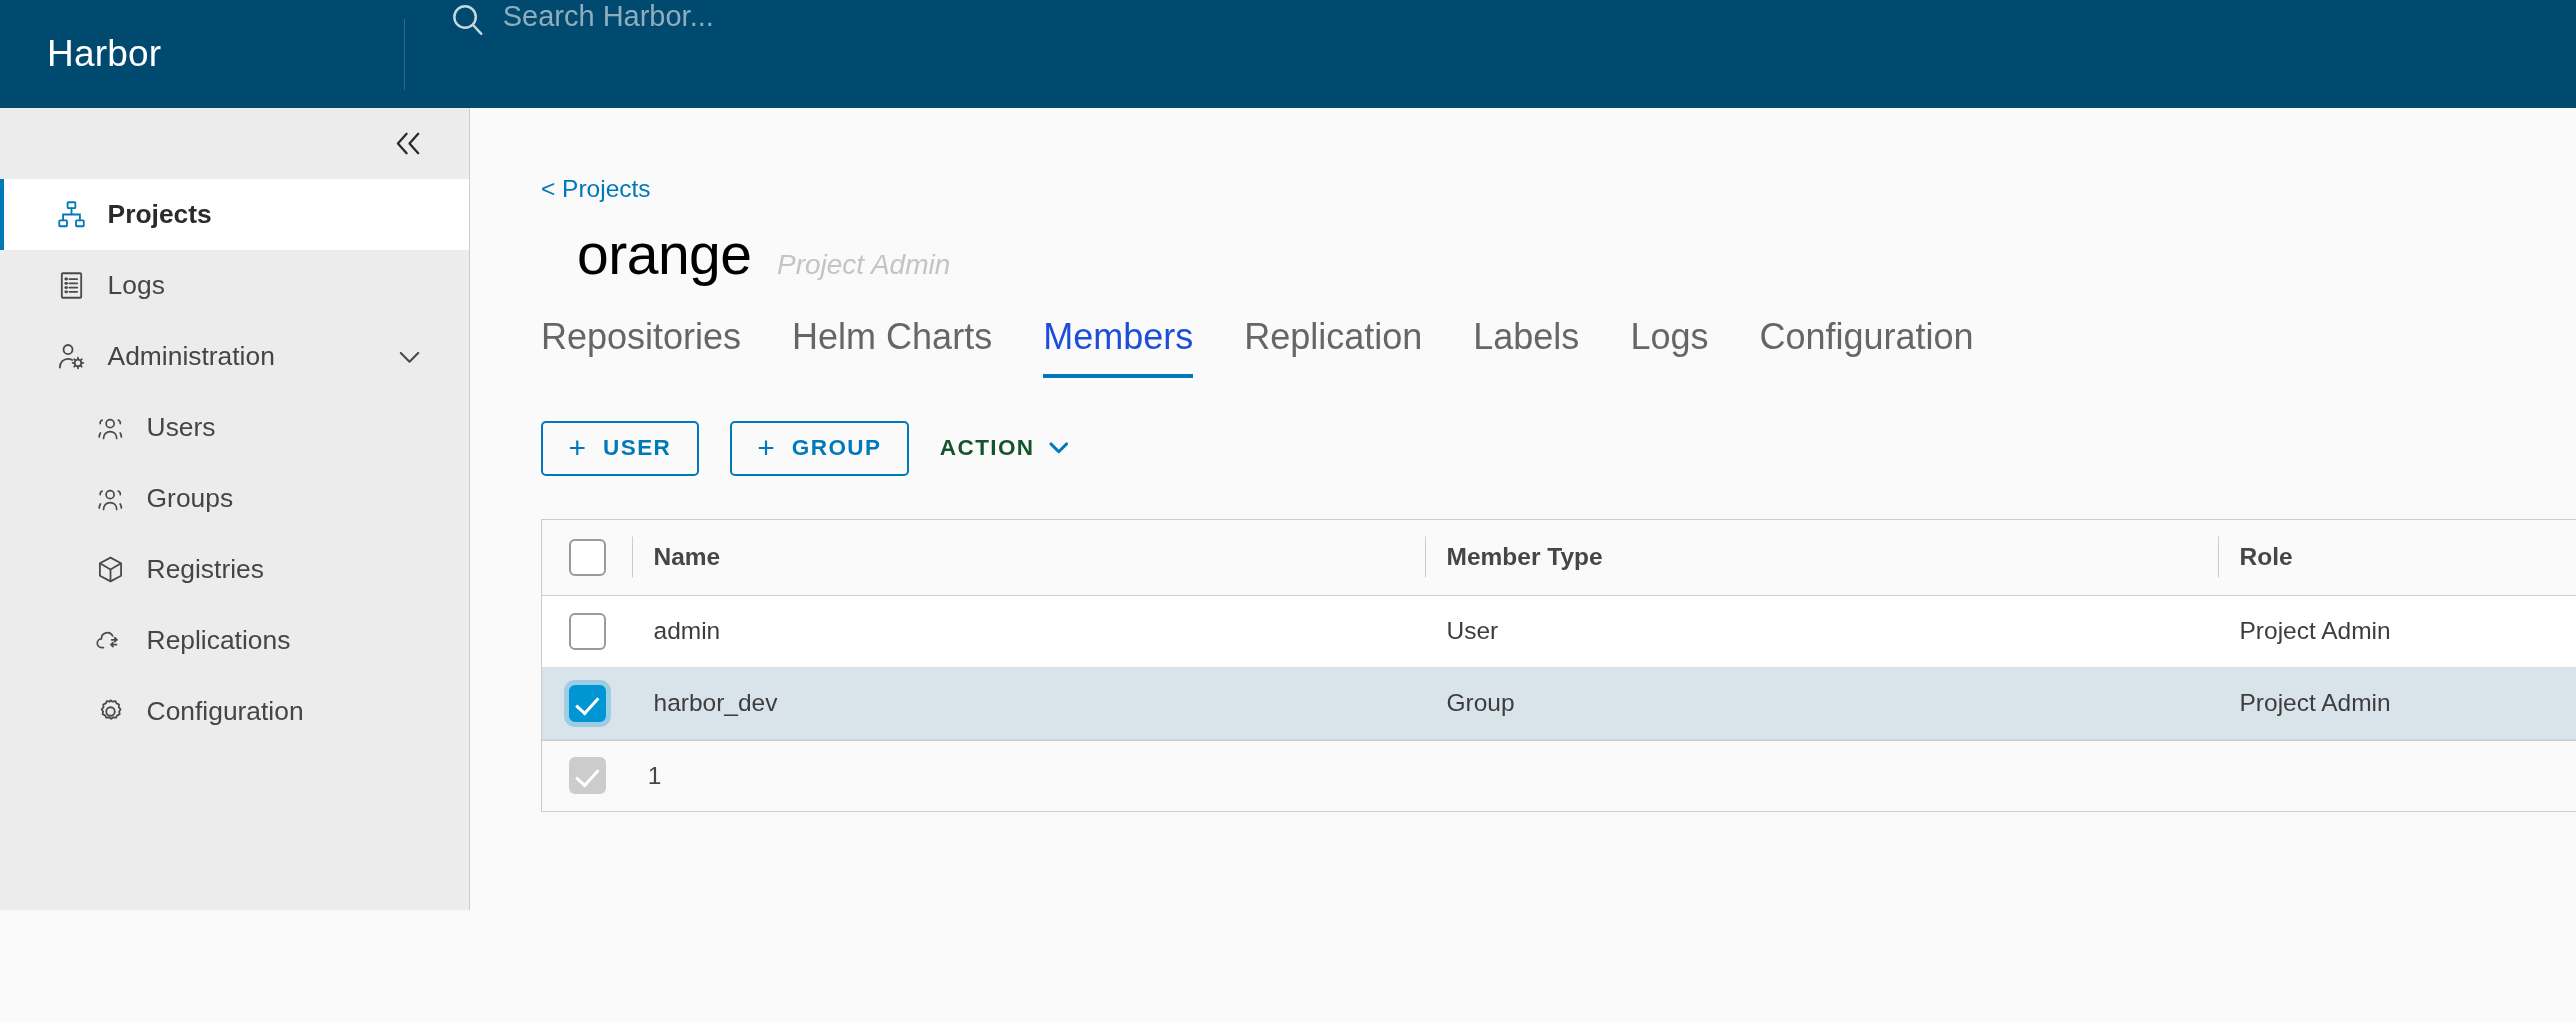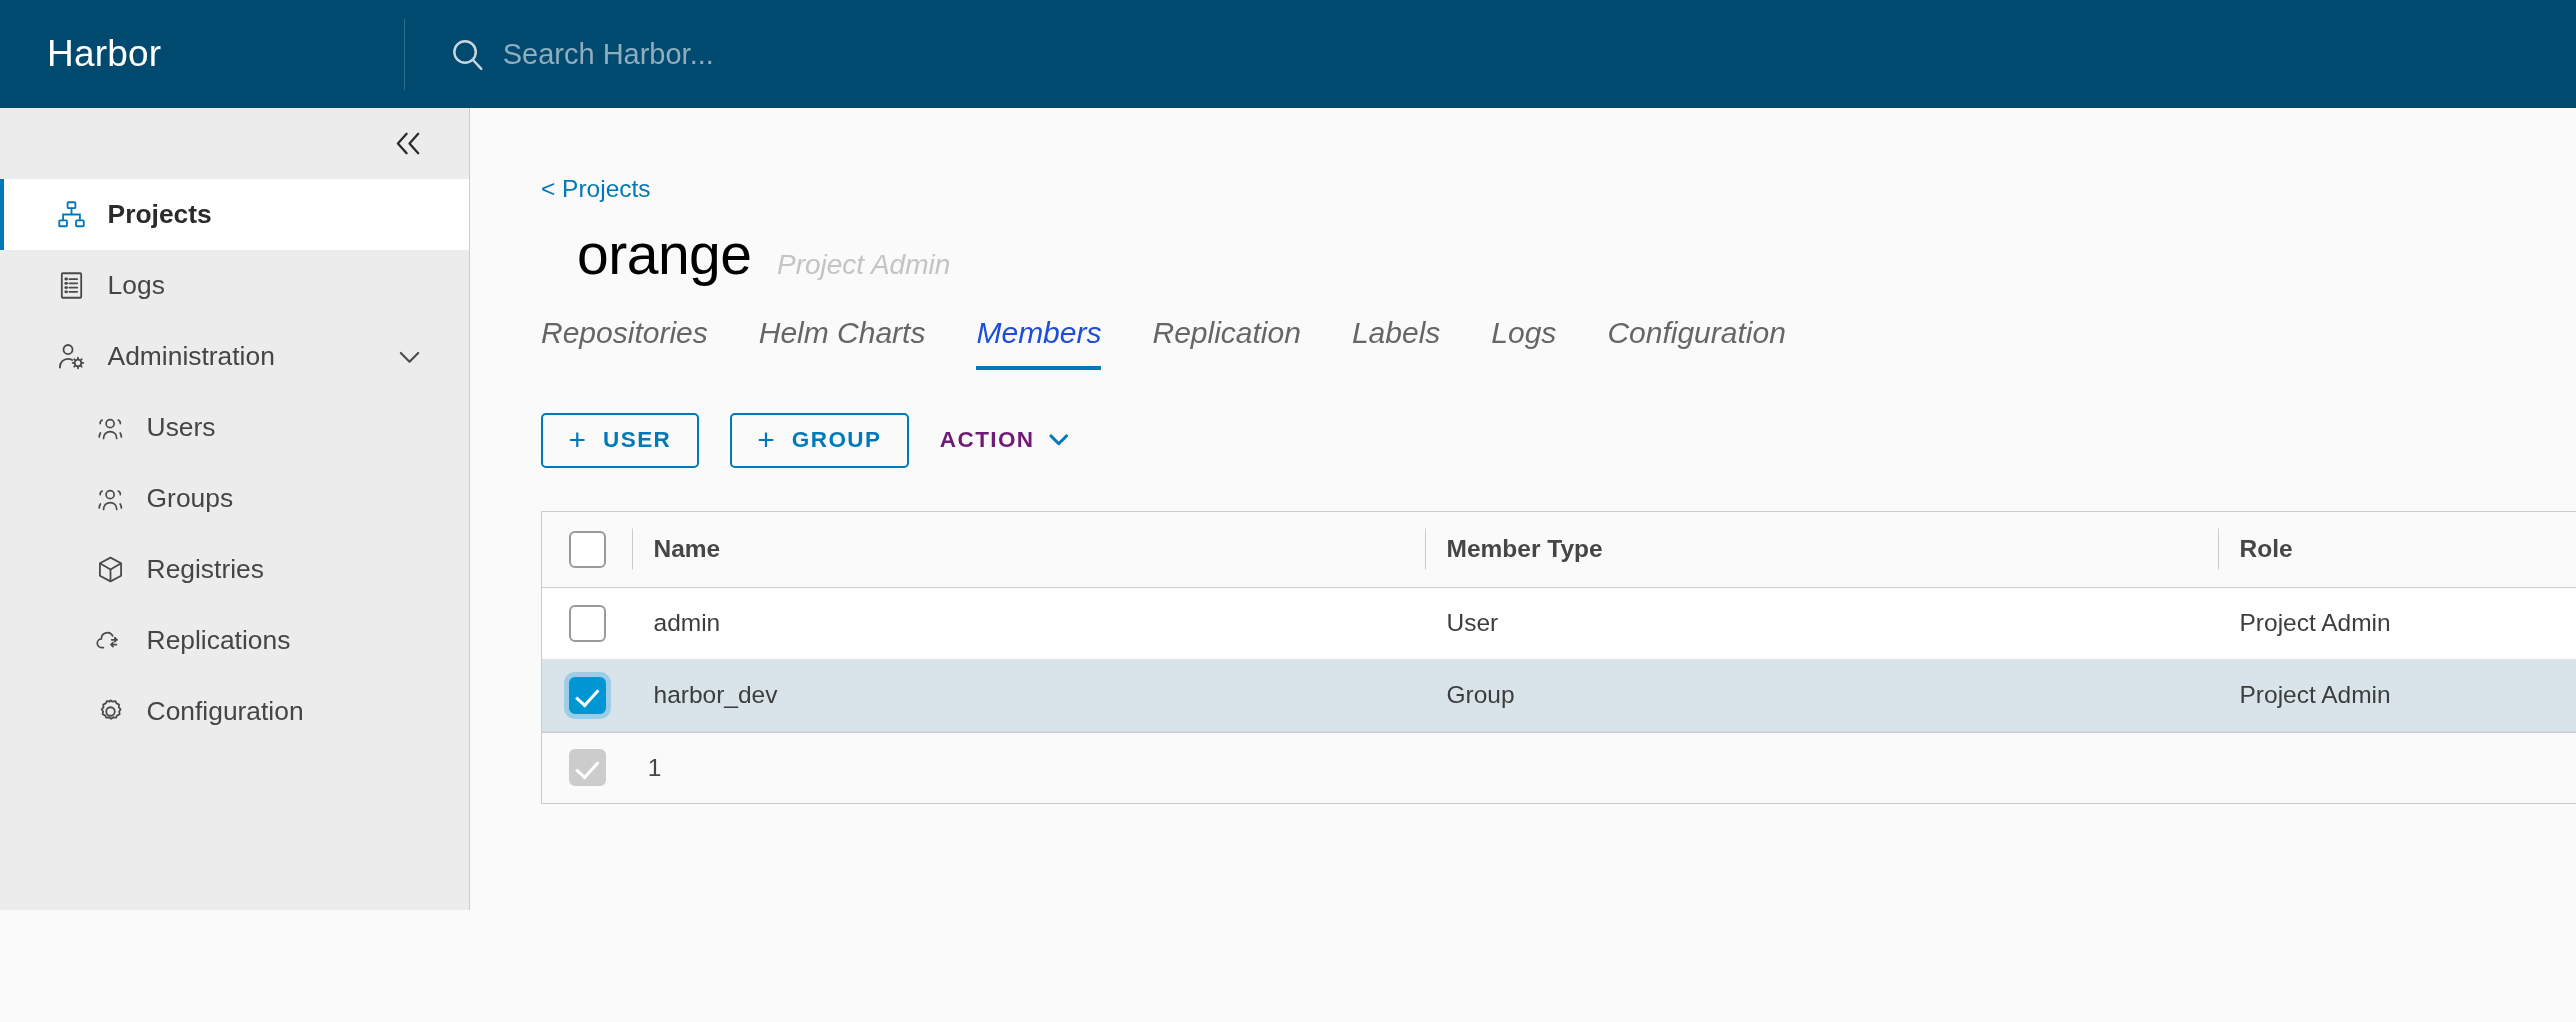--- a/index.html
+++ b/index.html
@@ -23,21 +23,21 @@
     font-size: 37px;
     font-weight: 400;
     padding-left: 47px;
     letter-spacing: 0.2px;
     width: 404px;
   }
   .header-divider {
     width: 1px; height: 71px; background: #2e6a8a; flex: 0 0 1px;
   }
   .search-zone {
-    flex: 1; display: flex; align-items: center; padding-left: 43px; height: 100%;
+    flex: 1; display: flex; align-items: flex-start; padding-left: 43px; height: 100%;
   }
   .search-icon { width: 39px; height: 39px; flex: 0 0 39px; display: block; }
   .search-input {
     background: transparent; border: none; outline: none;
     color: #ffffff;
     font-family: "Liberation Sans", sans-serif;
     font-size: 29px; padding-left: 15.7px; width: 588px;
   }
   .search-input::placeholder { color: #8fadbd; opacity: 1; }
 
@@ -100,38 +100,38 @@
     color: #0079b8; font-size: 24.5px; cursor: pointer; display: inline-block;
   }
   .title-row { display: flex; align-items: baseline; margin-top: 17.6px; }
   .proj-title { font-size: 57px; color: #000000; font-weight: 400; letter-spacing: -0.5px; margin-left: 36px; }
   .proj-role { font-size: 28px; color: #c4c4c4; font-style: italic; margin-left: 25.5px; }
 
   .tabs {
     display: flex; align-items: flex-end; margin-top: 23.5px; gap: 0;
   }
   .tab {
-    font-size: 30px; color: #666666; padding: 5.9px 0 15.7px 0; margin-right: 51px;
-    cursor: pointer; border-bottom: 4.9px solid transparent; white-space: nowrap; font-style: italic;
+    font-size: 36px; color: #666666; padding: 5.9px 0 15.7px 0; margin-right: 51px;
+    cursor: pointer; border-bottom: 4.9px solid transparent; white-space: nowrap;
   }
   .tab.active { color: #1d4ed8; border-bottom: 4.9px solid #0079b8; }
 
   .toolbar { display: flex; align-items: center; margin-top: 43px; }
   .btn-outline {
     height: 55px; border: 2px solid #0079b8; border-radius: 4.9px;
     background: transparent; color: #0079b8;
     font-family: "Liberation Sans", sans-serif;
     font-size: 22.5px; font-weight: bold; letter-spacing: 1.4px;
     display: flex; align-items: center; justify-content: center;
     padding: 0 25.5px; cursor: pointer; margin-right: 31px;
   }
   .btn-outline .plus { font-size: 30px; font-weight: 400; margin-right: 15.7px; line-height: 1; }
   .btn-flat {
     background: none; border: none; cursor: pointer;
-    color: #701a75; font-family: "Liberation Sans", sans-serif;
+    color: #14532d; font-family: "Liberation Sans", sans-serif;
     font-size: 22.5px; font-weight: bold; letter-spacing: 1.4px;
     display: flex; align-items: center; height: 55px;
   }
   .btn-flat .caret { margin-left: 11.8px; line-height: 0; }
 
   
   .table {
     margin-top: 43px;
     border: 1px solid #cccccc;
     background: #ffffff;

